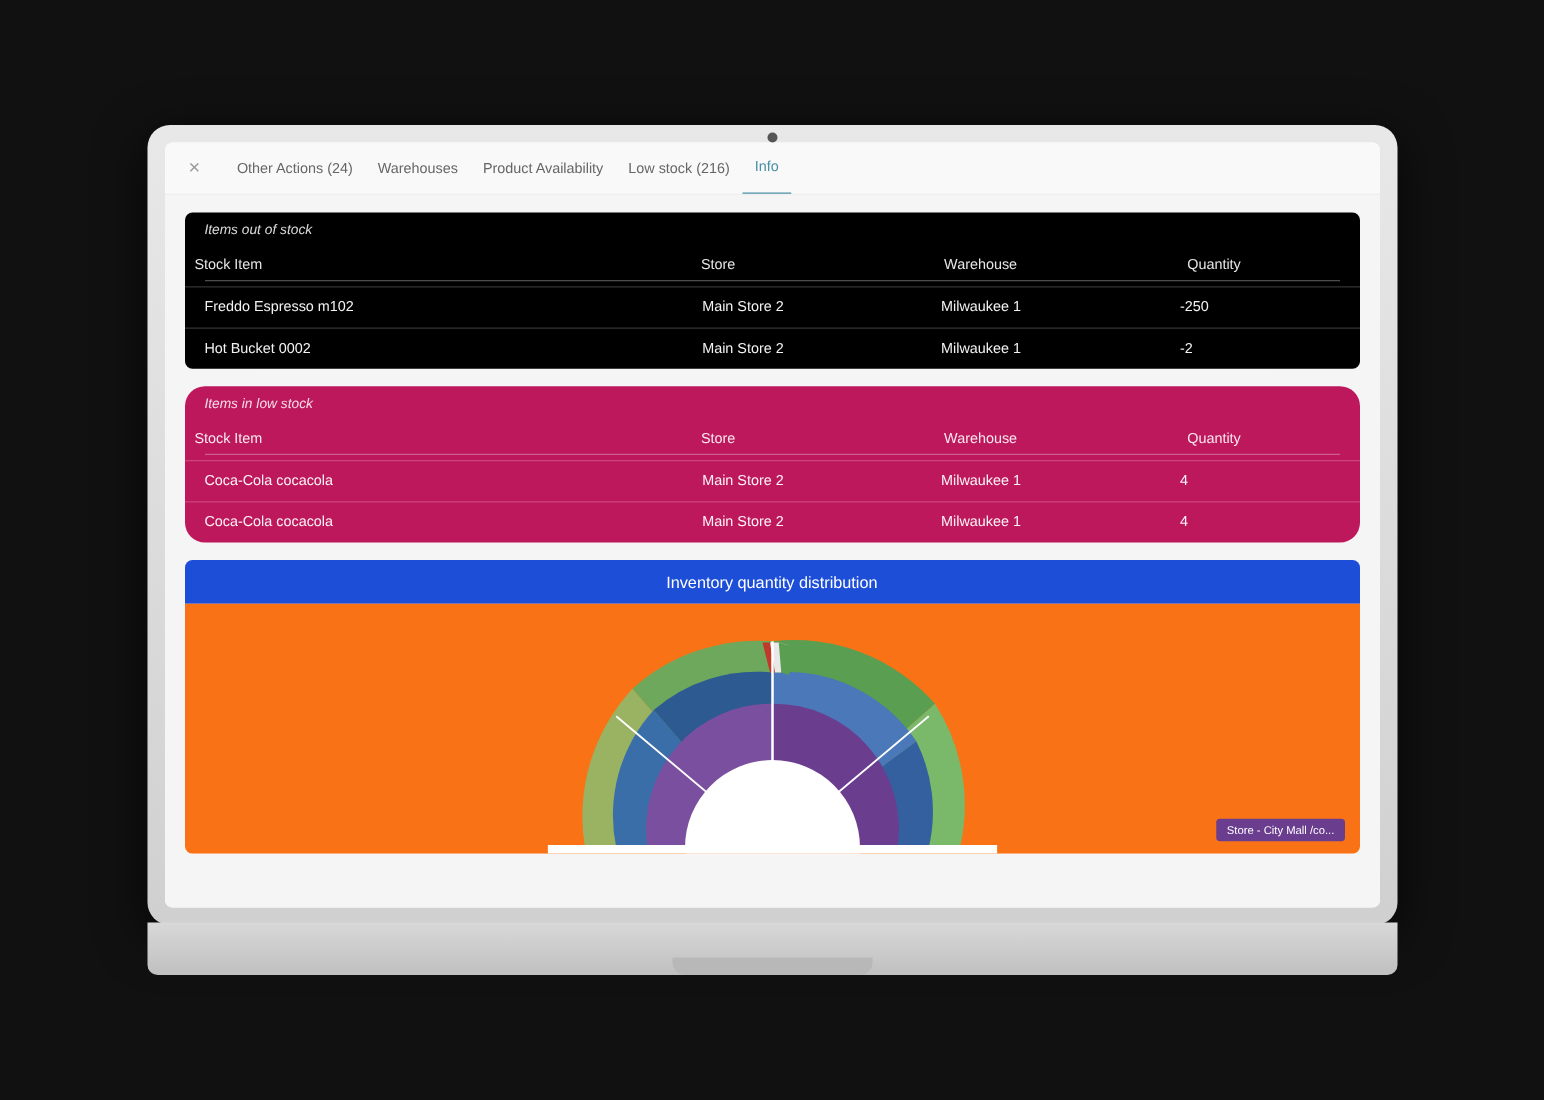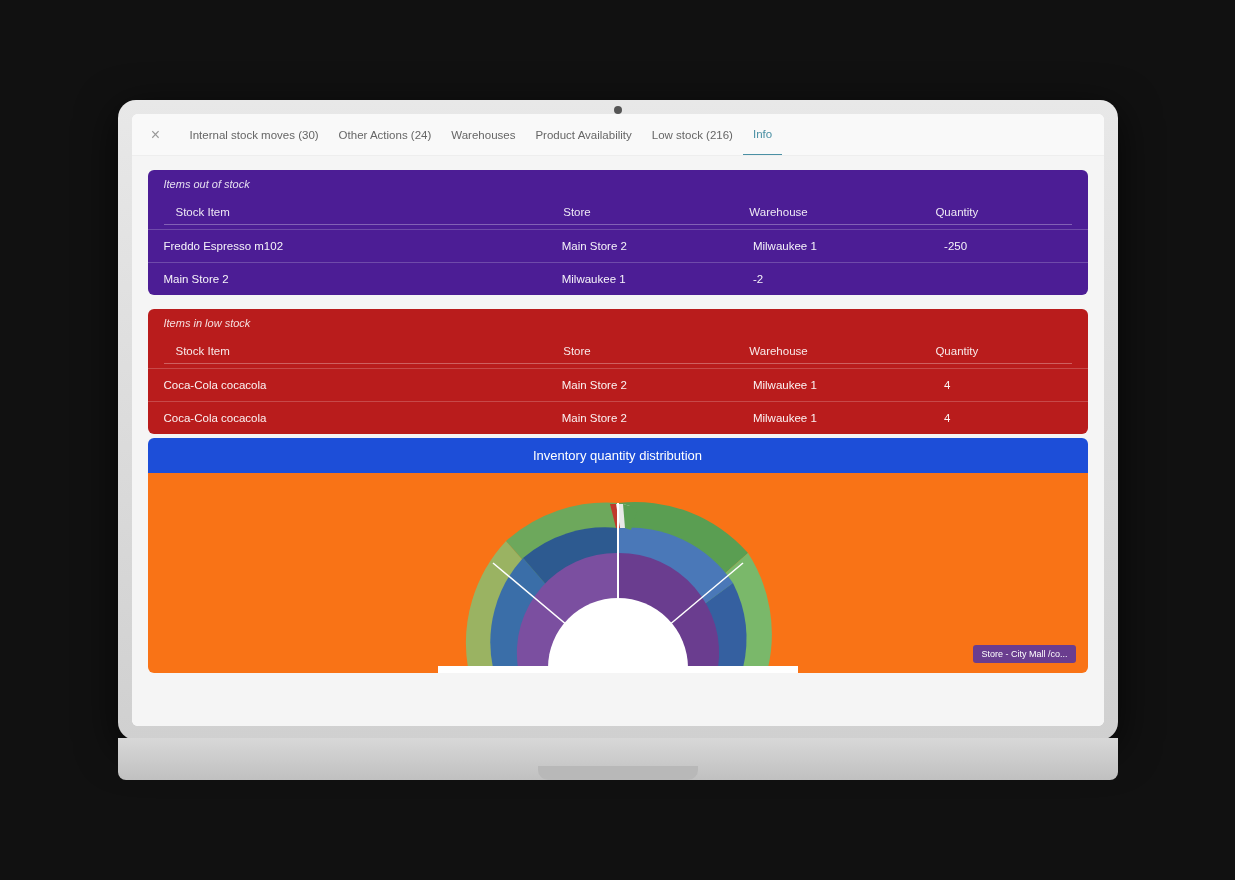--- a/index.html
+++ b/index.html
@@ -107,44 +107,44 @@
 
     .content-area {
       padding: 14px 16px;
       overflow-y: auto;
       height: calc(100% - 42px);
       background: #f5f5f5;
     }
 
     
     .stock-table-out {
-      background: #4c1d95;
+      background: #000000;
       border-radius: 6px;
       margin-bottom: 14px;
       overflow: hidden;
     }
 
     .stock-table-low {
-      background: #b91c1c;
-      border-radius: 6px;
-      margin-bottom: 4px;
+      background: #be185d;
+      border-radius: 16px;
+      margin-bottom: 14px;
       overflow: hidden;
     }
 
     .table-title {
       padding: 8px 16px;
       font-size: 11px;
       color: rgba(255,255,255,0.85);
       font-style: italic;
     }
 
     .table-header {
       display: grid;
       grid-template-columns: 2.5fr 1.2fr 1.2fr 0.8fr;
-      padding: 8px 28px 6px;
+      padding: 8px 8px 6px;
       font-size: 11.5px;
       color: rgba(255,255,255,0.9);
       font-weight: 500;
     }
 
     .table-header-divider {
       border: none;
       border-top: 1px solid rgba(255,255,255,0.3);
       margin: 0 16px 4px;
     }
@@ -222,23 +222,20 @@
 
 <div class="laptop-wrapper">
   <div class="laptop-body">
     <div class="laptop-camera"></div>
     <div class="screen">
 
       <div class="nav-bar">
         <div class="nav-close">×</div>
 
         <div class="nav-item">
-          <span>Internal stock moves (30)</span>
-        </div>
-        <div class="nav-item">
           <span>Other Actions (24)</span>
         </div>
         <div class="nav-item">
           <span>Warehouses</span>
         </div>
         <div class="nav-item">
           <span>Product Availability</span>
         </div>
         <div class="nav-item">
           <span>Low stock (216)</span>
@@ -259,20 +256,21 @@
             <span class="cell-right">Quantity</span>
           </div>
           <hr class="table-header-divider">
           <div class="table-row">
             <span>Freddo Espresso m102</span>
             <span>Main Store 2</span>
             <span>Milwaukee 1</span>
             <span class="cell-right">-250</span>
           </div>
           <div class="table-row">
+            <span>Hot Bucket 0002</span>
             <span>Main Store 2</span>
             <span>Milwaukee 1</span>
             <span class="cell-right">-2</span>
           </div>
         </div>
 
         <div class="stock-table-low">
           <div class="table-title">Items in low stock</div>
           <div class="table-header">
             <span>Stock Item</span>

